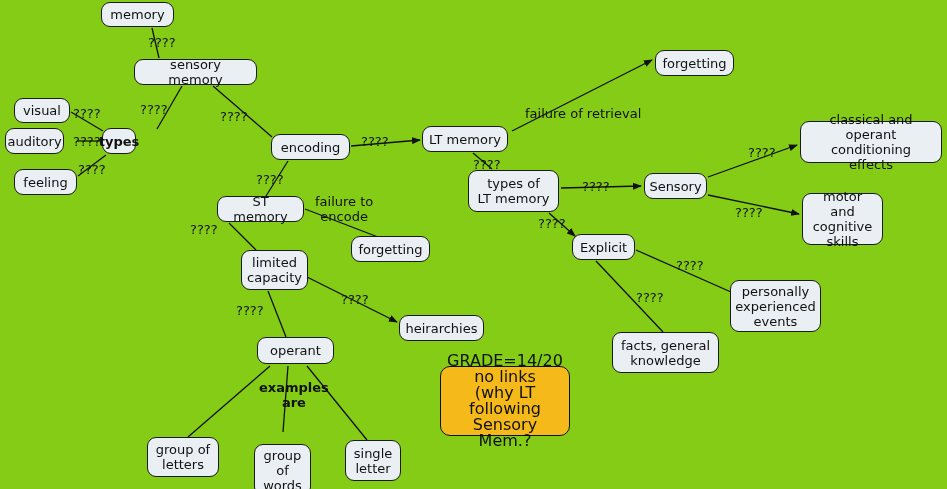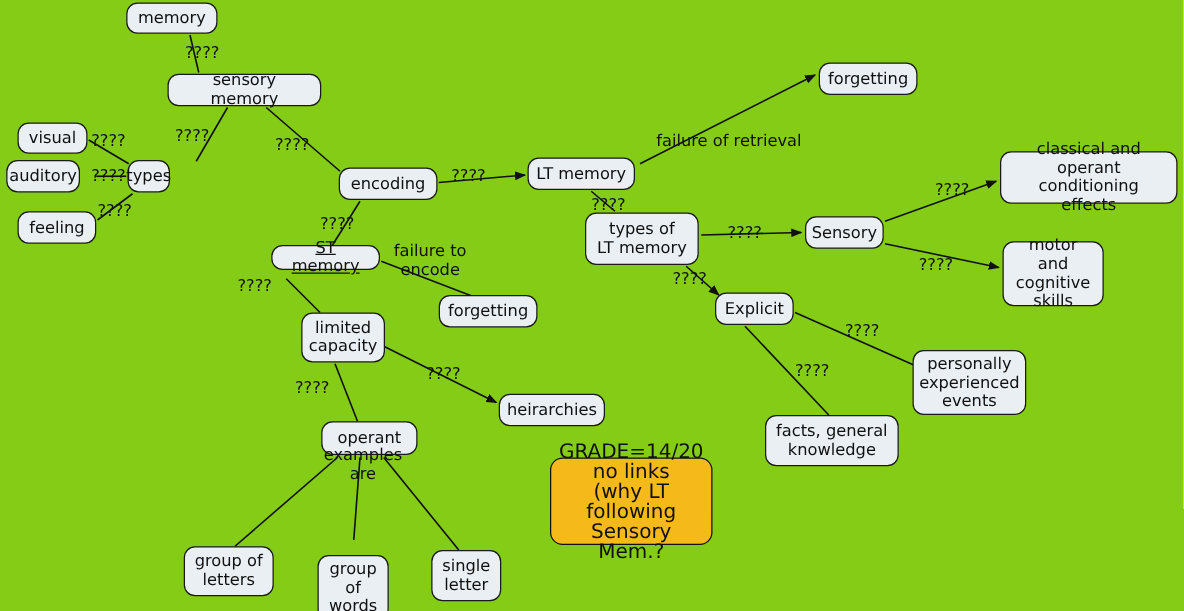--- a/index.html
+++ b/index.html
@@ -96,25 +96,25 @@
         <polyline points="596,261 663,332" fill="none" stroke="#111111" stroke-width="1.3"></polyline>
       </g>
   </svg>
 
   <div id="nodes-layer">
       <div class="node" style="left: 101px; top: 2px; width: 73px; height: 25px;">memory</div>
       <div class="node" style="left: 134px; top: 59px; width: 123px; height: 26px;">sensory memory</div>
       <div class="node" style="left: 14px; top: 98px; width: 56px; height: 25px;">visual</div>
       <div class="node" style="left: 5px; top: 128px; width: 59px; height: 26px;">auditory</div>
       <div class="node" style="left: 14px; top: 169px; width: 63px; height: 26px;">feeling</div>
-      <div class="node" style="left: 102px; top: 128px; width: 34px; height: 26px;">types</div>
+      <div class="node" style="left: 102px; top: 128px; width: 34px; height: 26px; font-weight: bold;">types</div>
       <div class="node" style="left: 271px; top: 134px; width: 79px; height: 26px;">encoding</div>
       <div class="node" style="left: 422px; top: 126px; width: 86px; height: 26px;">LT memory</div>
       <div class="node" style="left: 655px; top: 50px; width: 79px; height: 26px;">forgetting</div>
-      <div class="node" style="left: 217px; top: 196px; width: 87px; height: 20px; text-decoration: underline;">ST memory</div>
+      <div class="node" style="left: 217px; top: 196px; width: 87px; height: 26px;">ST memory</div>
       <div class="node" style="left: 351px; top: 236px; width: 79px; height: 26px;">forgetting</div>
       <div class="node" style="left: 241px; top: 250px; width: 67px; height: 40px;">limited
 capacity</div>
       <div class="node" style="left: 399px; top: 315px; width: 85px; height: 26px;">heirarchies</div>
       <div class="node" style="left: 257px; top: 337px; width: 77px; height: 27px;">operant</div>
       <div class="node" style="left: 147px; top: 437px; width: 72px; height: 40px;">group of
 letters</div>
       <div class="node" style="left: 254px; top: 444px; width: 57px; height: 52px;">group
 of
 words</div>
@@ -146,21 +146,21 @@
       <div class="edge-label" style="left: 73px; top: 106px;">????</div>
       <div class="edge-label" style="left: 73px; top: 134px;">????</div>
       <div class="edge-label" style="left: 78px; top: 162px;">????</div>
       <div class="edge-label" style="left: 256px; top: 172px;">????</div>
       <div class="edge-label" style="left: 361px; top: 134px;">????</div>
       <div class="edge-label" style="left: 315px; top: 194px;">failure to
 encode</div>
       <div class="edge-label" style="left: 190px; top: 222px;">????</div>
       <div class="edge-label" style="left: 236px; top: 303px;">????</div>
       <div class="edge-label" style="left: 341px; top: 292px;">????</div>
-      <div class="edge-label" style="left: 259px; top: 357px;">examples
+      <div class="edge-label" style="left: 259px; top: 380px; font-weight: bold;">examples
 are</div>
       <div class="edge-label" style="left: 525px; top: 106px;">failure of retrieval</div>
       <div class="edge-label" style="left: 473px; top: 157px;">????</div>
       <div class="edge-label" style="left: 582px; top: 179px;">????</div>
       <div class="edge-label" style="left: 538px; top: 216px;">????</div>
       <div class="edge-label" style="left: 748px; top: 145px;">????</div>
       <div class="edge-label" style="left: 735px; top: 205px;">????</div>
       <div class="edge-label" style="left: 676px; top: 258px;">????</div>
       <div class="edge-label" style="left: 636px; top: 290px;">????</div>
     </div>

